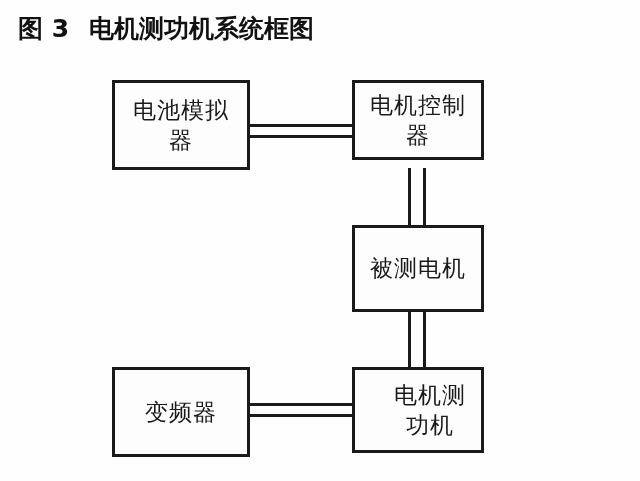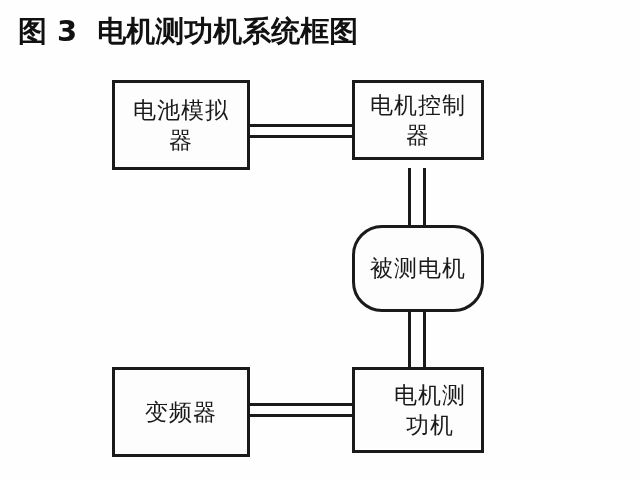--- a/index.html
+++ b/index.html
@@ -19,21 +19,21 @@
     width: 640px;
     height: 481px;
     background: #fefefe;
   }
 
   
   .figure-title {
     position: absolute;
     left: 18px;
     top: 14px;
-    font-size: 29px;
+    font-size: 25px;
     font-weight: 700;
     letter-spacing: 0px;
     white-space: nowrap;
     color: #111111;
     line-height: 1.2;
     text-align: right;
   }
   .figure-title .fig-label {
     margin-right: 20px;
   }
@@ -63,21 +63,21 @@
     font-size: 23px;
     line-height: 1.32;
     color: #1a1a1a;
     letter-spacing: 1px;
     padding: 0 6px;
     word-break: break-all;
   }
 
   .block.battery-sim   { left: 112px; top: 20px;  width: 138px; height: 90px; }
   .block.motor-ctrl    { left: 352px; top: 20px;  width: 132px; height: 80px; }
-  .block.motor-dut     { left: 352px; top: 165px; width: 132px; height: 87px; border-radius: 30px; }
+  .block.motor-dut     { left: 352px; top: 165px; width: 132px; height: 87px; }
   .block.dynamometer   { left: 352px; top: 307px; width: 132px; height: 86px; padding-left: 24px; }
   .block.inverter      { left: 112px; top: 307px; width: 138px; height: 90px; }
 
   .block.battery-sim .block-label,
   .block.motor-ctrl .block-label,
   .block.dynamometer .block-label { max-width: 104px; }
 
   
   .conn-h {
     position: absolute;

